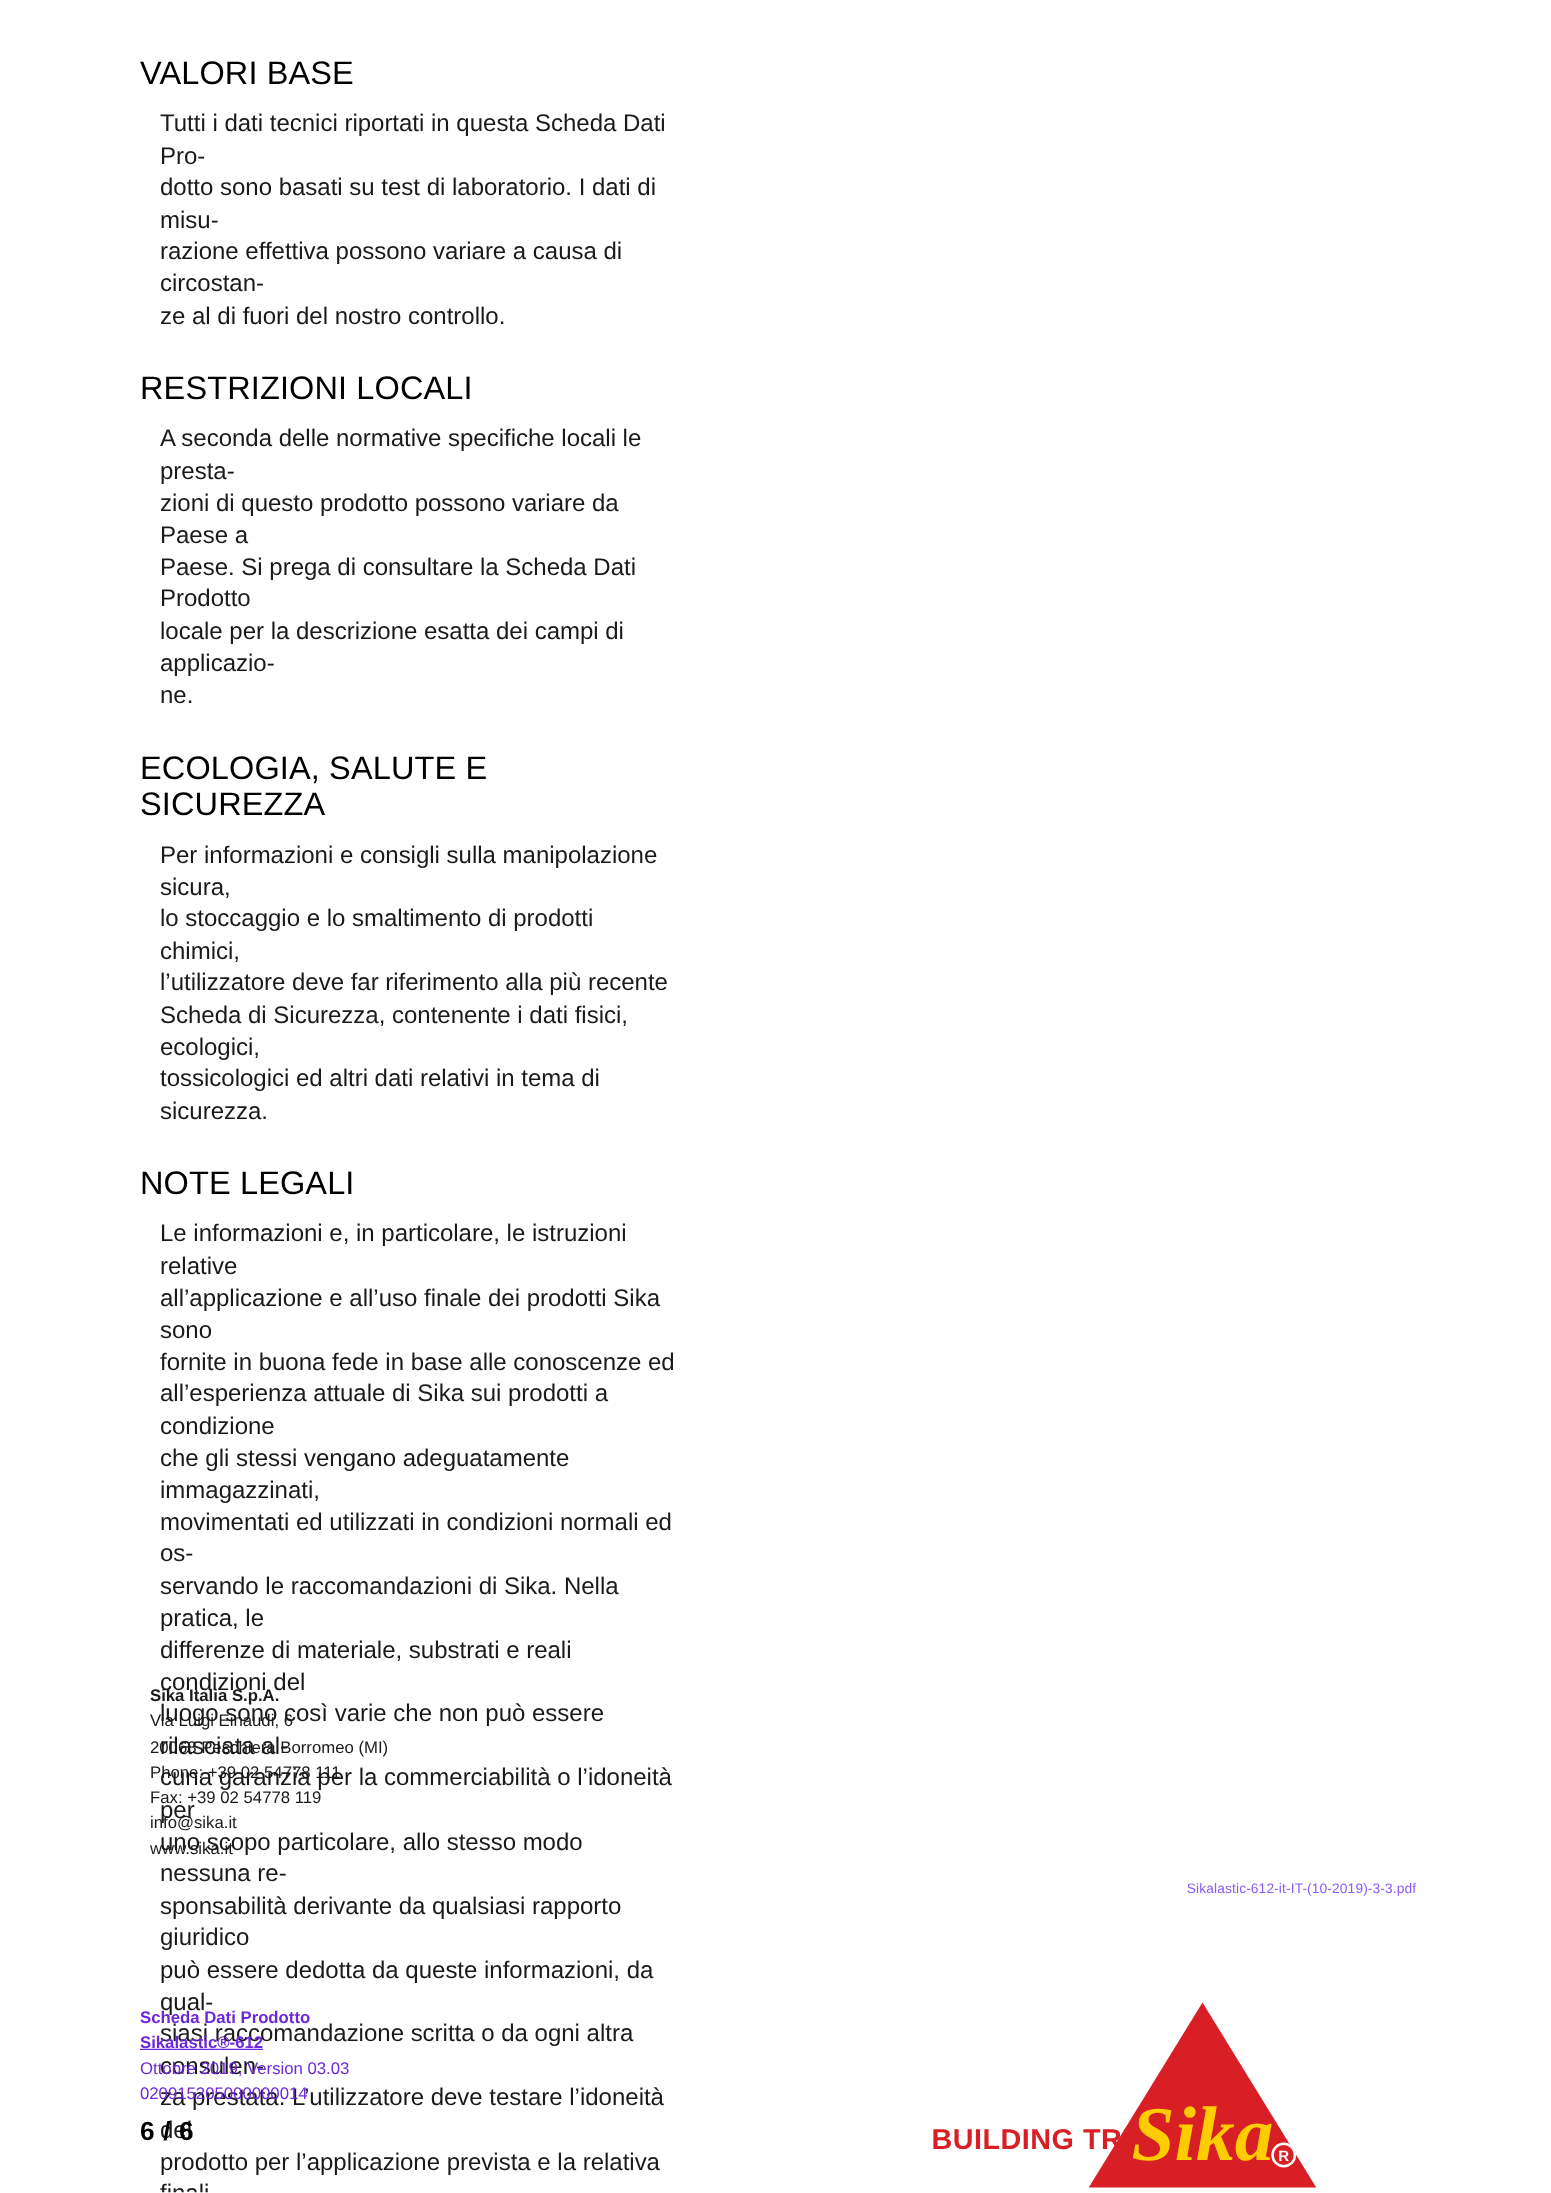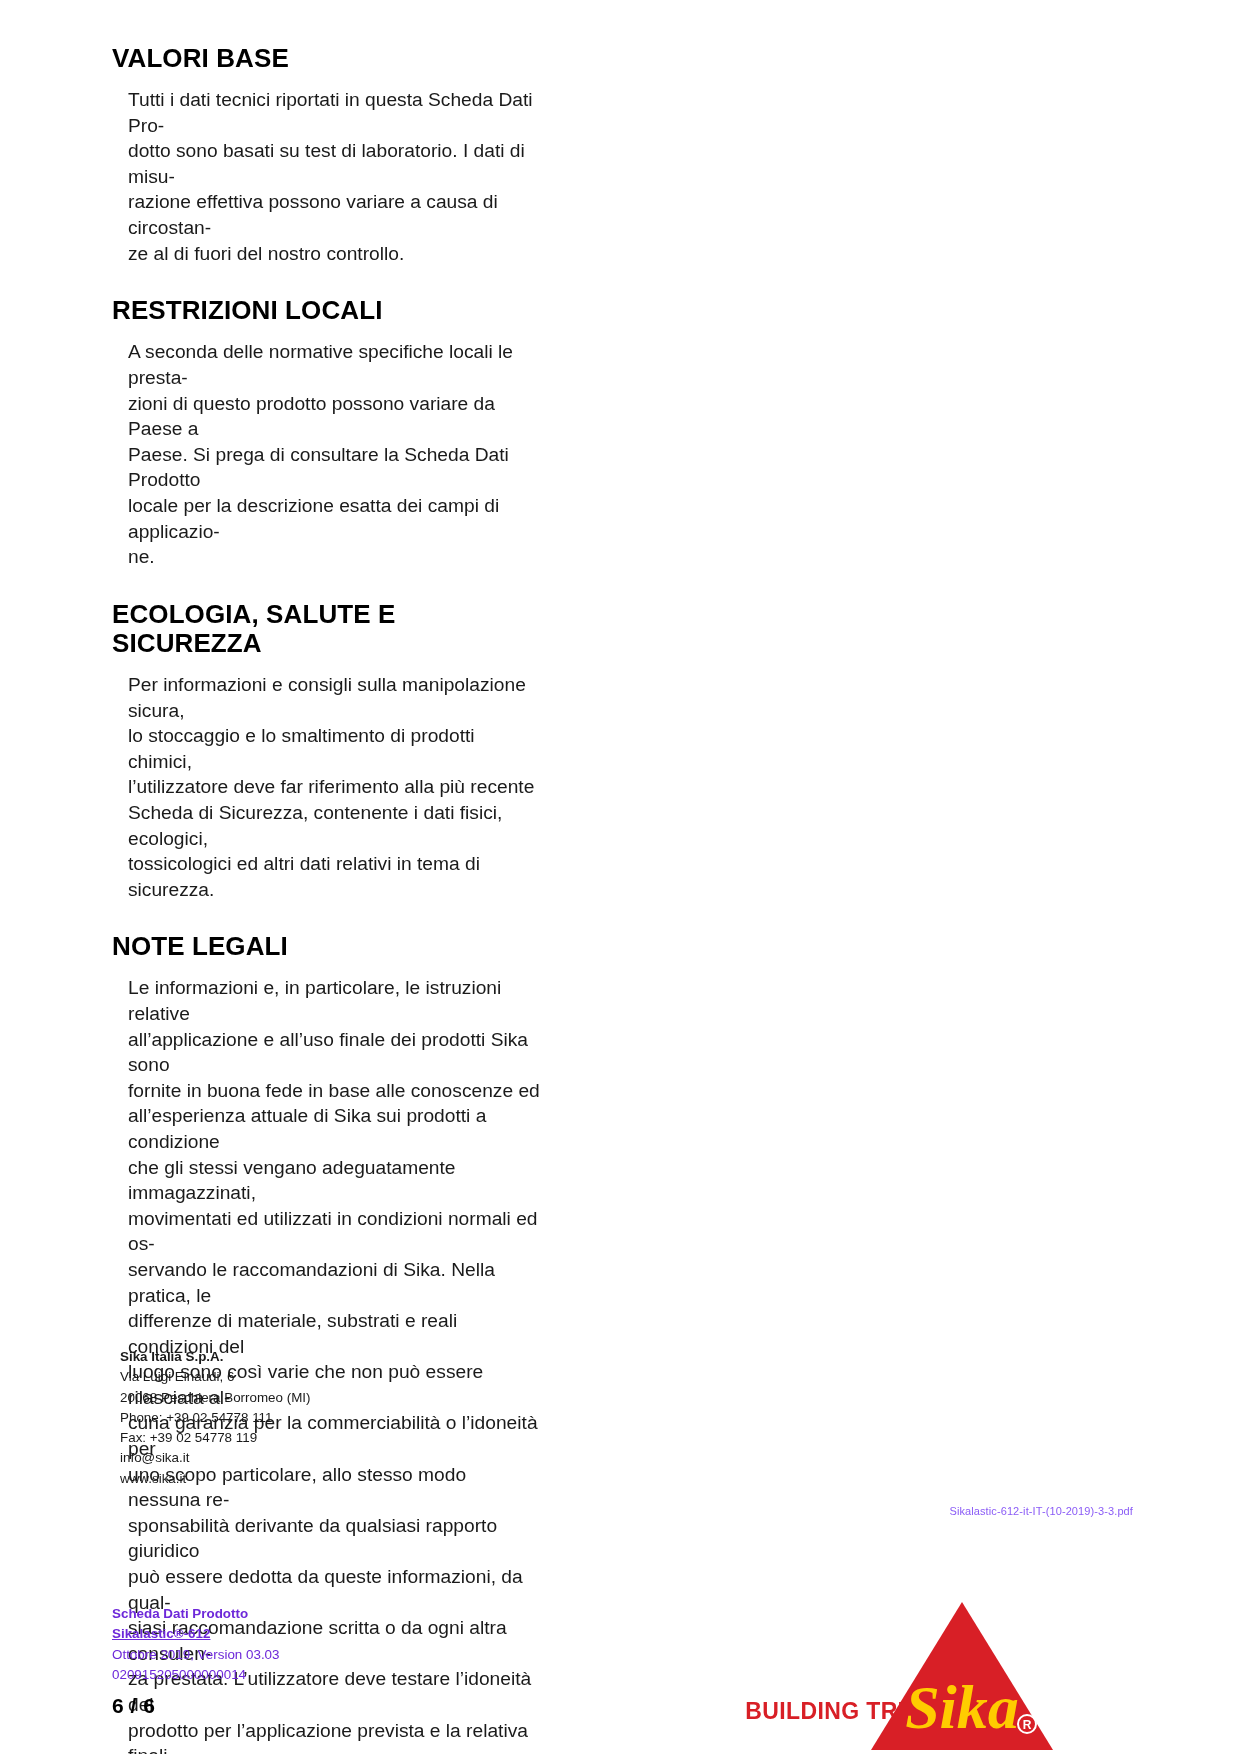--- a/index.html
+++ b/index.html
@@ -25,21 +25,21 @@
     position: absolute;
     left: 112px;
     top: 44px;
     width: 430px;
   }
 
   .section { margin-bottom: 0; }
 
   .section-heading {
     font-family: "Liberation Sans", sans-serif;
-    font-weight: bold;
+    font-weight: normal;
     font-size: 26px;
     line-height: 1.12;
     letter-spacing: 0.1px;
     color: #000000;
     margin: 0 0 14px 0;
     padding: 0;
   }
   .section-body {
     font-family: "Liberation Sans", sans-serif;
     font-size: 19.2px;

